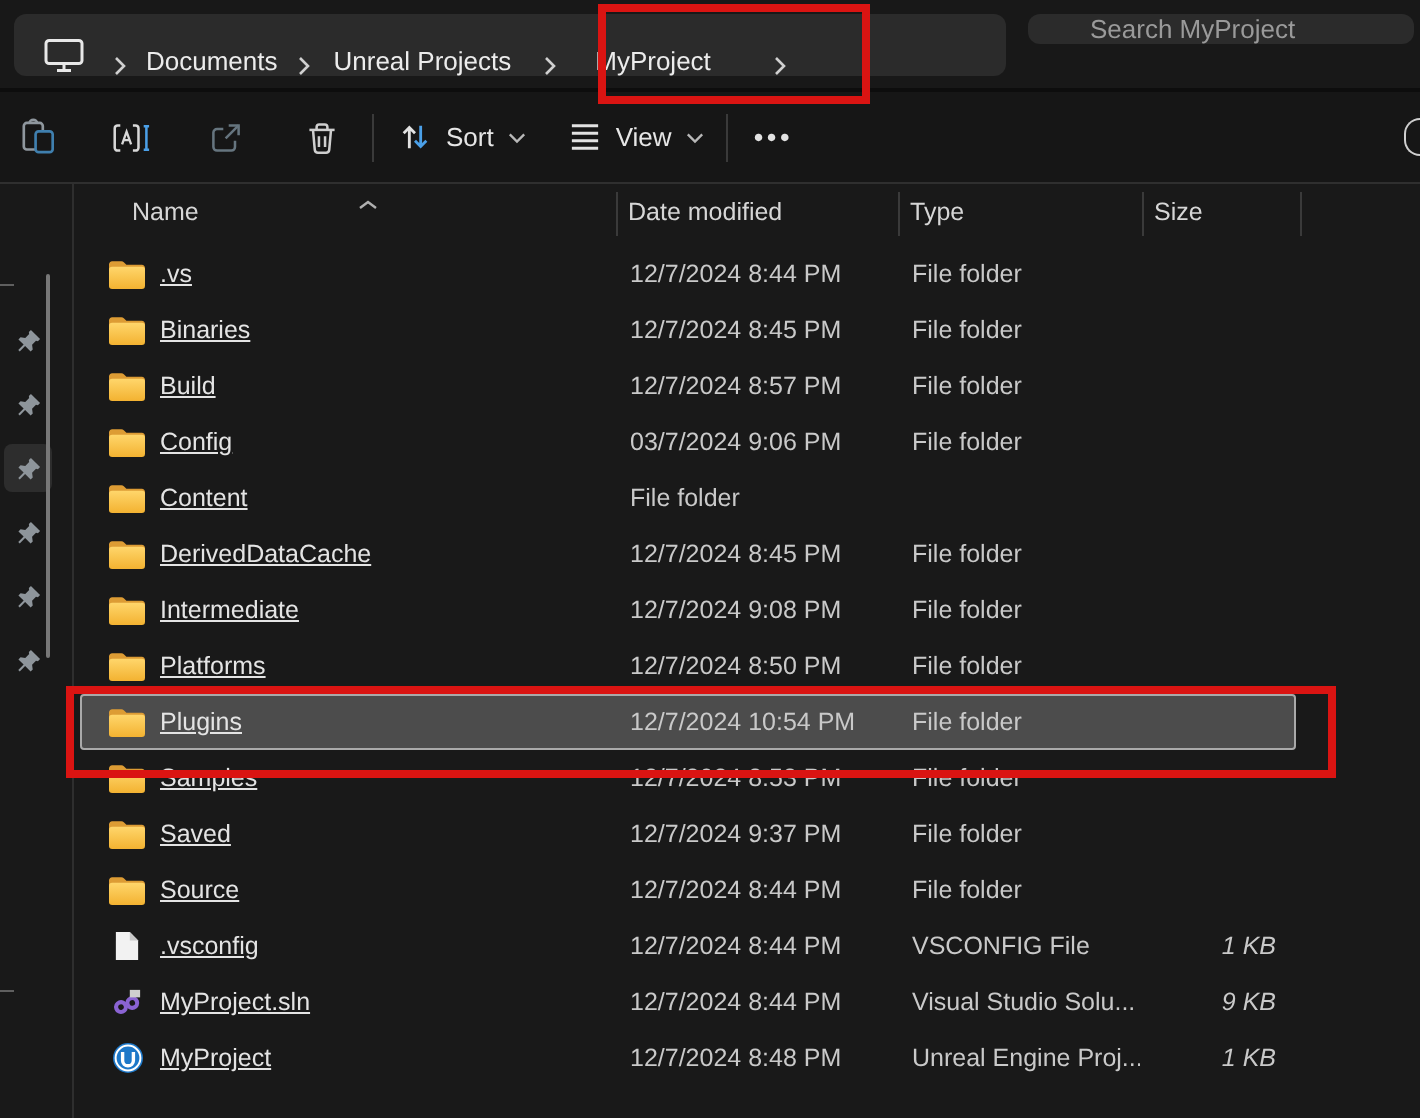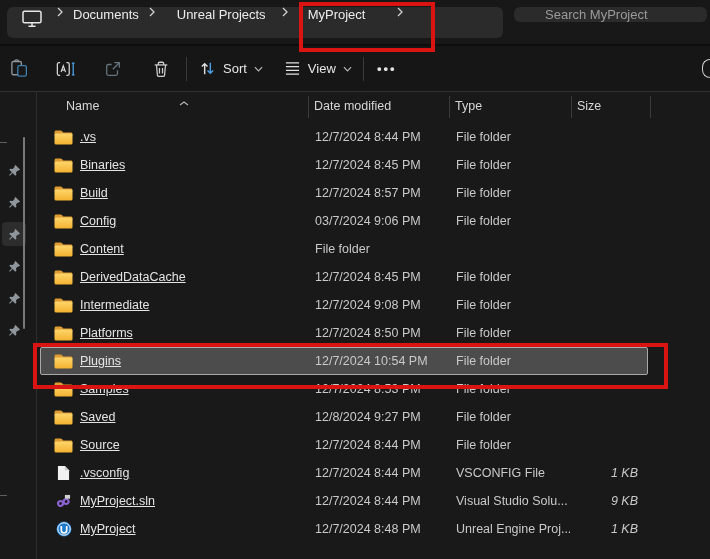--- a/index.html
+++ b/index.html
@@ -3,21 +3,21 @@
 <meta charset="utf-8">
 <style>
   html,body{margin:0;padding:0;background:#000;}
   .window{position:relative;width:710px;height:559px;background:#191919;overflow:hidden;
           font-family:"Liberation Sans",sans-serif;-webkit-font-smoothing:antialiased;}
 
   
   .topbar{position:absolute;left:0;top:0;width:710px;height:46px;background:#181818;
           border-bottom:2px solid #0d0d0d;box-sizing:border-box;}
   .address{position:absolute;left:7px;top:7px;width:496px;height:31px;background:#2b2b2b;
-           border-radius:6px;display:flex;align-items:flex-start;}
+           border-radius:6px;display:flex;align-items:flex-end;}
   .crumb{color:#ececec;font-size:13px;white-space:nowrap;cursor:default;}
   .bc-chev{display:flex;align-items:center;}
   .searchbox{position:absolute;left:514px;top:7px;width:193px;height:15px;background:#2b2b2b;
              border:none;border-radius:6px;box-sizing:border-box;padding:0 8px 0 31px;
              color:#cfcfcf;font-size:13px;font-family:"Liberation Sans",sans-serif;outline:none;}
   .searchbox::placeholder{color:#9a9a9a;opacity:1;}
 
   
   .toolbar{position:absolute;left:0;top:46px;width:710px;height:46px;background:#161616;
            border-bottom:1px solid #2f2f2f;box-sizing:border-box;display:flex;align-items:center;}
@@ -92,21 +92,21 @@
         <svg viewBox="0 0 6 10" width="6" height="10">
             <path d="M1 1 L5 5 L1 9" stroke="#d0d0d0" fill="none" stroke-width="1.3"></path>
           </svg>
       </span>
       <span class="crumb" style="margin-left:10px">Documents</span>
       <span class="bc-chev" style="margin-left:10px">
         <svg viewBox="0 0 6 10" width="6" height="10">
             <path d="M1 1 L5 5 L1 9" stroke="#d0d0d0" fill="none" stroke-width="1.3"></path>
           </svg>
       </span>
-      <span class="crumb" style="margin-left:22px">Unreal Projects</span>
+      <span class="crumb" style="margin-left:12px">Unreal Projects</span>
       <span class="bc-chev" style="margin-left:16px">
         <svg viewBox="0 0 6 10" width="6" height="10">
             <path d="M1 1 L5 5 L1 9" stroke="#d0d0d0" fill="none" stroke-width="1.3"></path>
           </svg>
       </span>
       <span class="crumb" style="margin-left:20px">MyProject</span>
       <span class="bc-chev" style="margin-left:32px">
         <svg viewBox="0 0 6 10" width="6" height="10">
             <path d="M1 1 L5 5 L1 9" stroke="#d0d0d0" fill="none" stroke-width="1.3"></path>
           </svg>
@@ -389,21 +389,21 @@
             <span class="cell-name">
               <span class="file-icon">
                 <svg class="glyph-folder" viewBox="0 0 19 15" width="19" height="15">
                   <path d="M0.5 2.2 C0.5 1.3 1.2 0.6 2.1 0.6 h4.6 c0.5 0 0.9 0.2 1.2 0.5 l1.3 1.3 h7.7 c0.9 0 1.6 0.7 1.6 1.6 v1.2 H0.5 Z" fill="#dd9c34"></path>
                   <rect x="0.5" y="3.4" width="18" height="11.1" rx="1.6" fill="url(#folderGrad)"></rect>
                 </svg>
 
               </span>
               <span>Saved</span>
             </span>
-            <span class="cell-date">12/8/2024 9:27 PM</span>
+            <span class="cell-date">12/7/2024 9:37 PM</span>
             <span class="cell-type">File folder</span>
             <span class="cell-size"></span>
           </div>
           <div class="row" data-icon="folder">
             <span class="cell-name">
               <span class="file-icon">
                 <svg class="glyph-folder" viewBox="0 0 19 15" width="19" height="15">
                   <path d="M0.5 2.2 C0.5 1.3 1.2 0.6 2.1 0.6 h4.6 c0.5 0 0.9 0.2 1.2 0.5 l1.3 1.3 h7.7 c0.9 0 1.6 0.7 1.6 1.6 v1.2 H0.5 Z" fill="#dd9c34"></path>
                   <rect x="0.5" y="3.4" width="18" height="11.1" rx="1.6" fill="url(#folderGrad)"></rect>
                 </svg>

